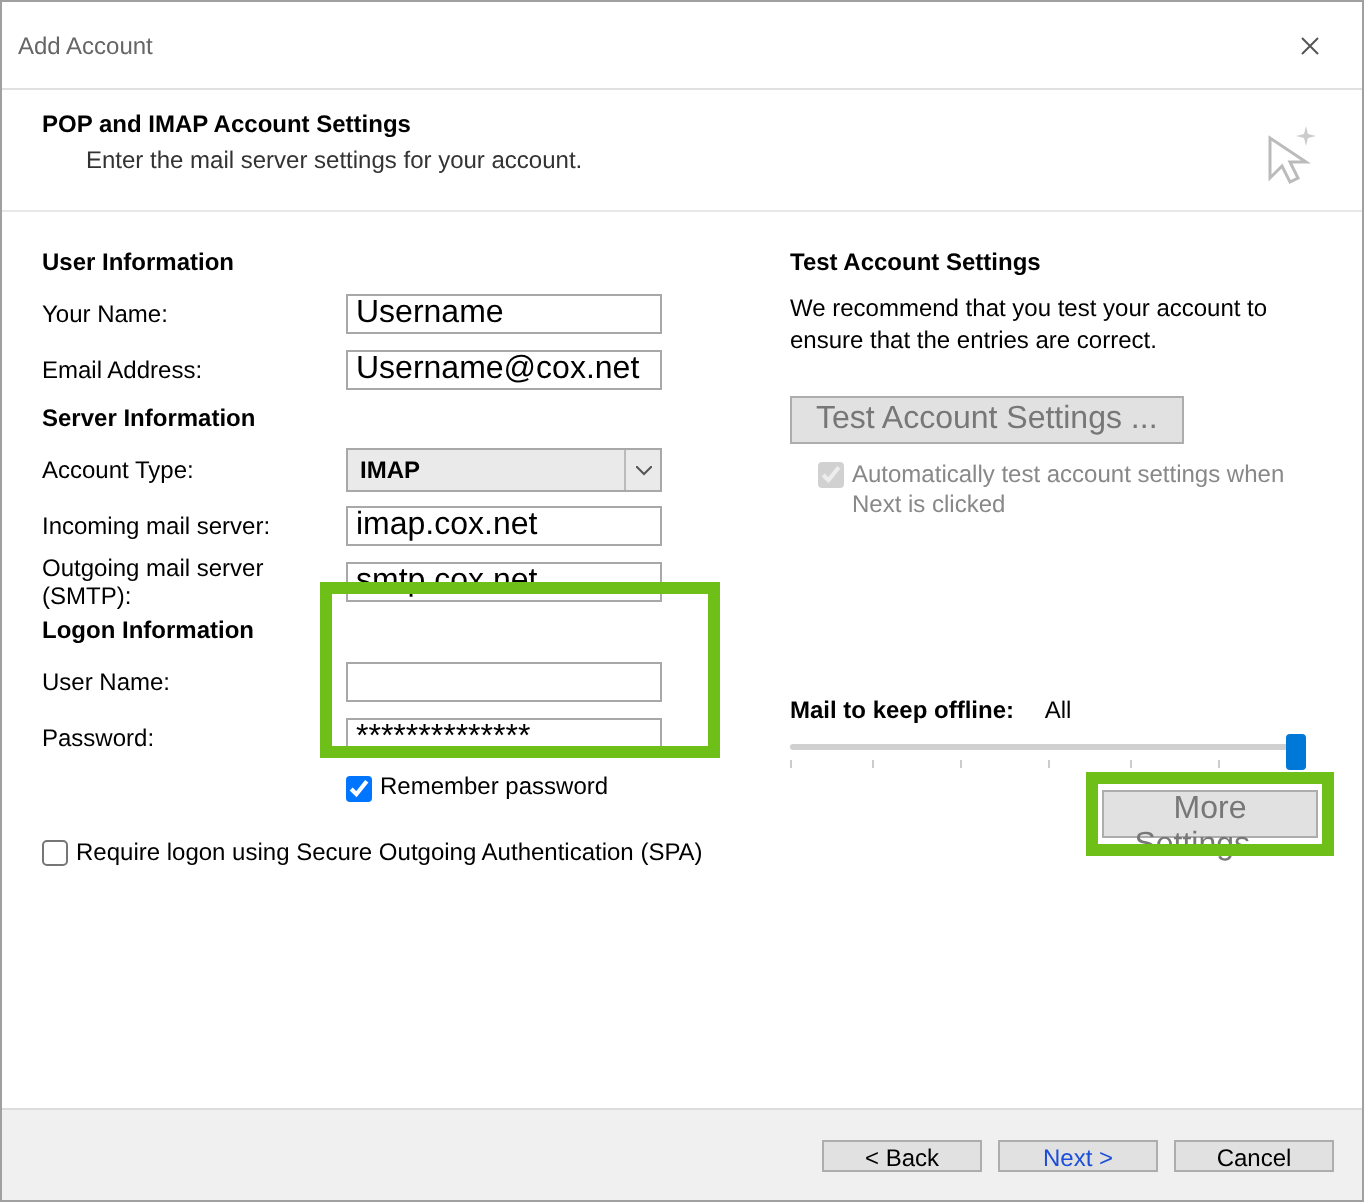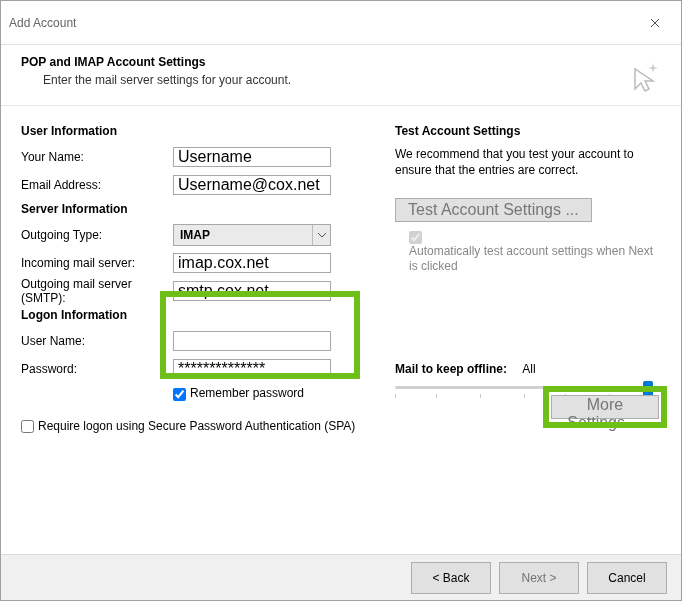--- a/index.html
+++ b/index.html
@@ -164,21 +164,20 @@
     font-size: 16px;
     font-family: inherit;
     color: #777;
     cursor: default;
   }
   .autotest {
     margin-top: 8px;
     margin-left: 14px;
     display: flex;
     align-items: flex-start;
-    flex-direction: column;
   }
   .autotest input[type="checkbox"] {
     width: 13px; height: 13px;
     margin: 1px 4px 0 0;
     flex-shrink: 0;
     accent-color: #888;
   }
   .autotest span { font-size: 12px; color: #888; line-height: 15px; }
   .mail-keep {
     margin-top: 88px;
@@ -225,27 +224,27 @@
     background: #f0f0f0;
     border-top: 1px solid #dcdcdc;
     display: flex;
     align-items: center;
     justify-content: flex-end;
     padding-right: 14px;
     gap: 8px;
   }
   .footer button {
     width: 80px;
-    height: 32px;
+    height: 16px;
     background: #e1e1e1;
     border: 1px solid #adadad;
     font-size: 12px;
     font-family: inherit;
   }
-  .footer button.disabled { color: #737373; }
+  .footer button.disabled { color: #1d4ed8; }
   .recommend { font-size: 12px; line-height: 16px; margin-bottom: 20px; }
 </style>
 </head>
 <body>
 
 <div class="window">
 
   <div class="titlebar">
     <span>Add Account</span>
     <div class="spacer"></div>
@@ -277,21 +276,21 @@
         <input type="text" value="Username" style="">
       </div>
       <div class="row">
         <label>Email Address:</label>
         <input type="text" value="Username@cox.net" style="">
       </div>
 
       <div class="section-head">Server Information</div>
 
       <div class="row">
-        <label>Outgoing Type:</label>
+        <label>Account Type:</label>
         <div class="combo">
           <div class="combo-text">IMAP</div>
           <div class="combo-arrow">
             <svg width="8" height="5" viewBox="0 0 8 5">
                 <path d="M0 0 L4 4 L8 0" fill="none" stroke="#555" stroke-width="1"></path>
               </svg>
           </div>
         </div>
       </div>
       <div class="row">
@@ -314,21 +313,21 @@
         <input type="text" value="**************" style="">
       </div>
 
       <div class="check-row remember-row">
         <input type="checkbox" checked="" style="">
         <span>Remember password</span>
       </div>
 
       <div class="check-row spa-row">
         <input type="checkbox" style="">
-        <span>Require logon using Secure Password Authentication (SPA)</span>
+        <span>Require logon using Secure Outgoing Authentication (SPA)</span>
       </div>
 
       <div class="highlight-logon"></div>
     </div>
 
     <div class="col-right">
       <div class="section-head">Test Account Settings</div>
       <div class="recommend">We recommend that you test your account to ensure that the entries are correct.</div>
 
       <button class="btn-gray">Test Account Settings ...</button>

